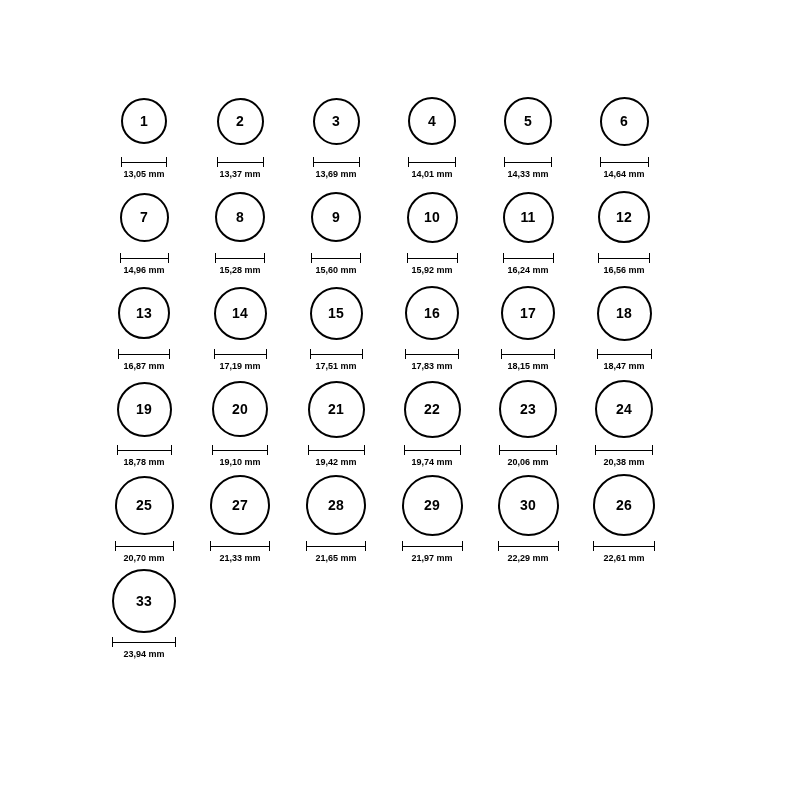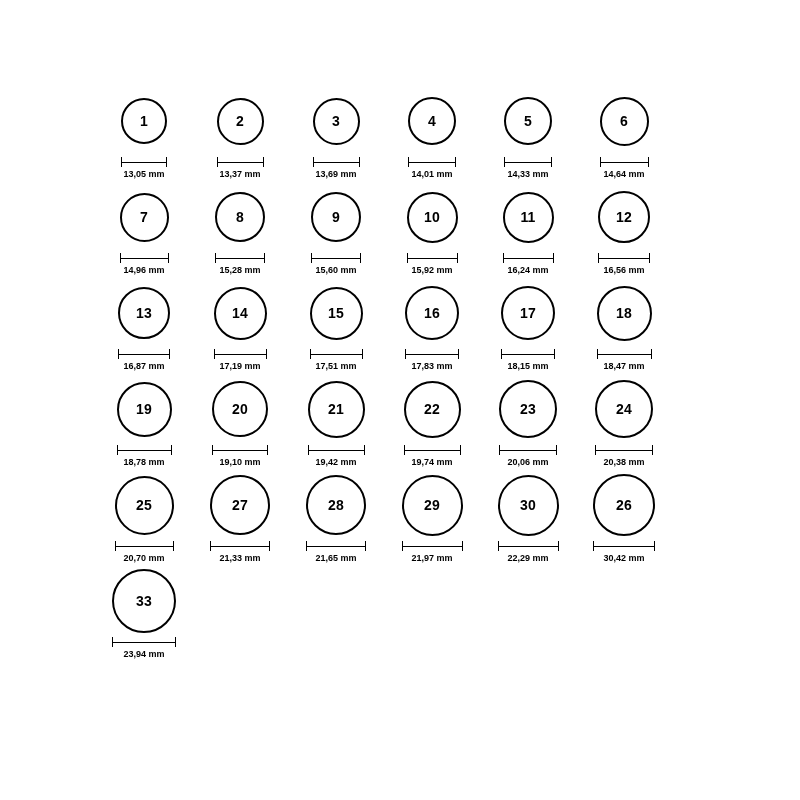--- a/index.html
+++ b/index.html
@@ -475,21 +475,21 @@
         <div class="ring-wrap" style="height: 66px;">
           <div class="ring" style="width: 62px; height: 62px;">
             <span class="ring-number">26</span>
           </div>
         </div>
         <div class="measure" style="width: 62px;">
           <div class="bar"></div>
           <div class="tick left"></div>
           <div class="tick right"></div>
         </div>
-        <div class="mm-label">30,42 mm</div>
+        <div class="mm-label">22,61 mm</div>
       </div>
       <div class="cell">
         <div class="ring-wrap" style="height: 66px;">
           <div class="ring" style="width: 64px; height: 64px;">
             <span class="ring-number">33</span>
           </div>
         </div>
         <div class="measure" style="width: 64px;">
           <div class="bar"></div>
           <div class="tick left"></div>

